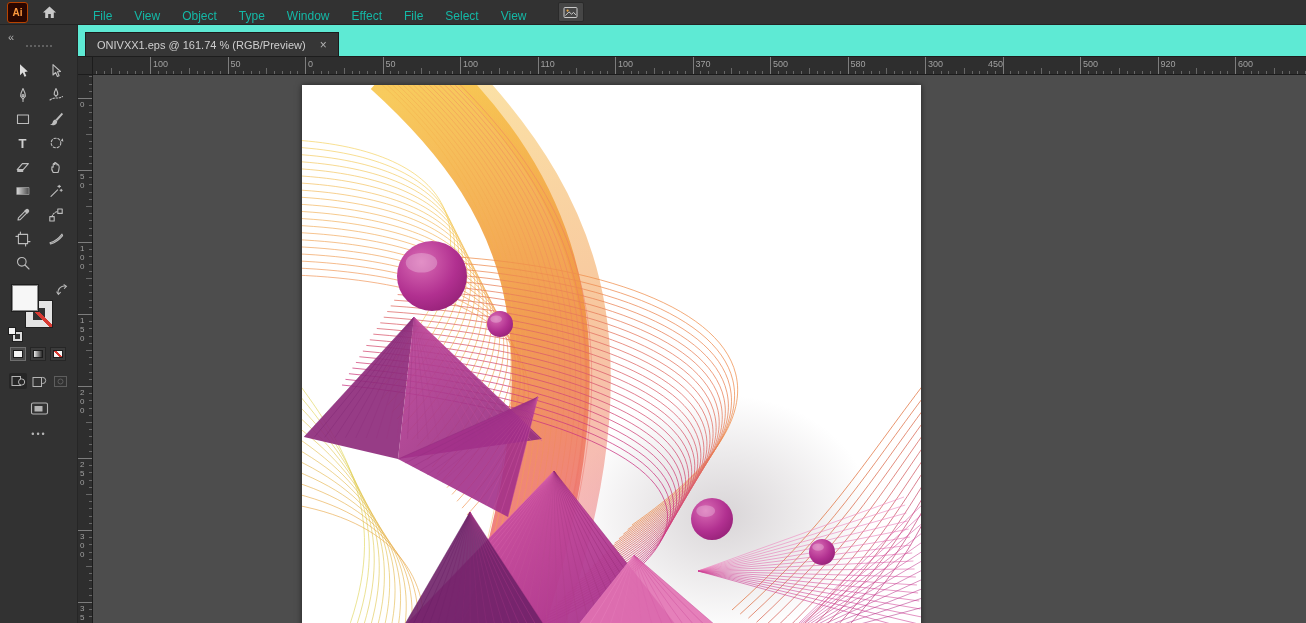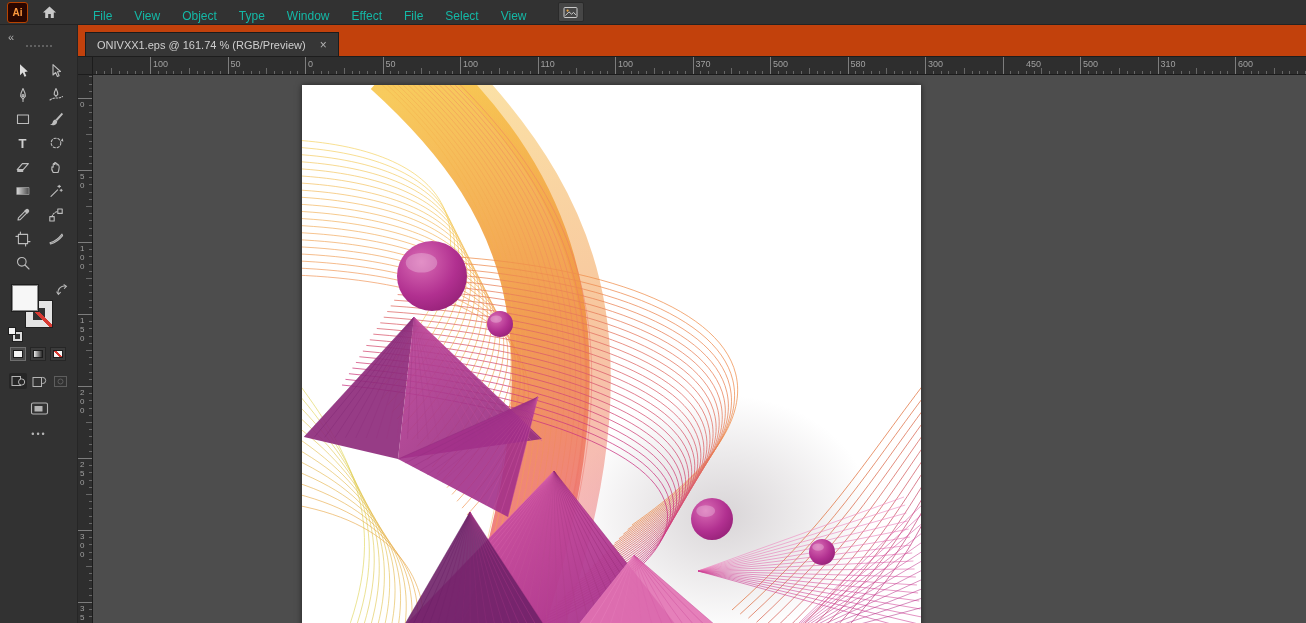--- a/index.html
+++ b/index.html
@@ -9,21 +9,21 @@
 
   
   .menubar{position:absolute;top:0;left:0;width:100%;height:25px;background:#323232;border-bottom:1px solid #232323;display:flex;align-items:center;z-index:40;}
   .ai-logo{width:21px;height:21px;margin-left:7px;border-radius:3px;background:#2b0600;border:1px solid #b84300;color:#ff9a3e;font-size:10px;font-weight:bold;display:flex;align-items:center;justify-content:center;cursor:default;}
   .home-btn{width:30px;height:25px;margin-left:6px;display:flex;align-items:center;justify-content:center;}
   .menu-list{display:flex;margin-left:18px;height:25px;}
   .menu-item{padding:4px 11px;font-size:12px;color:#14b8a6;line-height:25px;cursor:default;white-space:nowrap;}
   .doc-btn{margin-left:20px;width:26px;height:20px;background:#464646;border:1px solid #2a2a2a;border-radius:2px;display:flex;align-items:center;justify-content:center;}
 
   
-  .tabstrip{position:absolute;top:25px;left:78px;width:1228px;height:32px;background:#c2410c;border-bottom:1px solid #1d1d1d;z-index:10;}
+  .tabstrip{position:absolute;top:25px;left:78px;width:1228px;height:32px;background:#5eead4;border-bottom:1px solid #1d1d1d;z-index:10;}
   .doc-tab{position:absolute;left:7px;bottom:0;height:24px;background:#363636;display:flex;align-items:center;padding:0 11px;border:1px solid #1c1c1c;border-bottom:none;cursor:default;}
   .tab-title{font-size:11px;color:#cfcfcf;white-space:nowrap;}
   .tab-close{margin-left:14px;color:#b3b3b3;font-size:12px;line-height:12px;cursor:default;}
 
   
   .toolpanel{position:absolute;top:25px;left:0;width:78px;height:598px;background:#323232;border-right:1px solid #262626;z-index:30;}
   .panel-collapse{position:absolute;top:6px;left:8px;color:#b0b0b0;font-size:11px;letter-spacing:-1px;cursor:default;}
   .panel-grip{position:absolute;top:20px;left:50%;transform:translateX(-50%);width:26px;border-top:2px dotted #606060;}
   .tools{position:absolute;top:34px;left:0;width:78px;display:grid;grid-template-columns:repeat(2,33px);justify-content:center;grid-auto-rows:24px;}
   .tool{display:flex;align-items:center;justify-content:center;cursor:default;}
@@ -481,25 +481,25 @@
       <span class="rlabel" style="left:540.00px">100</span>
       <i class="tickh t12" style="left:614.50px"></i>
       <span class="rlabel" style="left:617.50px">370</span>
       <i class="tickh t12" style="left:692.00px"></i>
       <span class="rlabel" style="left:695.00px">500</span>
       <i class="tickh t12" style="left:769.50px"></i>
       <span class="rlabel" style="left:772.50px">580</span>
       <i class="tickh t12" style="left:847.00px"></i>
       <span class="rlabel" style="left:850.00px">300</span>
       <i class="tickh t12" style="left:924.50px"></i>
-      <span class="rlabel" style="left:948px">450</span>
+      <span class="rlabel" style="left:910px">450</span>
       <i class="tickh t12" style="left:1002.00px"></i>
       <span class="rlabel" style="left:1005.00px">500</span>
       <i class="tickh t12" style="left:1079.50px"></i>
-      <span class="rlabel" style="left:1082.50px">310</span>
+      <span class="rlabel" style="left:1082.50px">920</span>
       <i class="tickh t12" style="left:1157.00px"></i>
       <span class="rlabel" style="left:1160.00px">600</span>
     </div>
   <div class="ruler-v">
       <i class="tickv t3" style="top:1.40px"></i>
       <i class="tickv t3" style="top:8.60px"></i>
       <i class="tickv t3" style="top:15.80px"></i>
       <i class="tickv t3" style="top:23.00px"></i>
       <i class="tickv t3" style="top:30.20px"></i>
       <i class="tickv t3" style="top:37.40px"></i>

